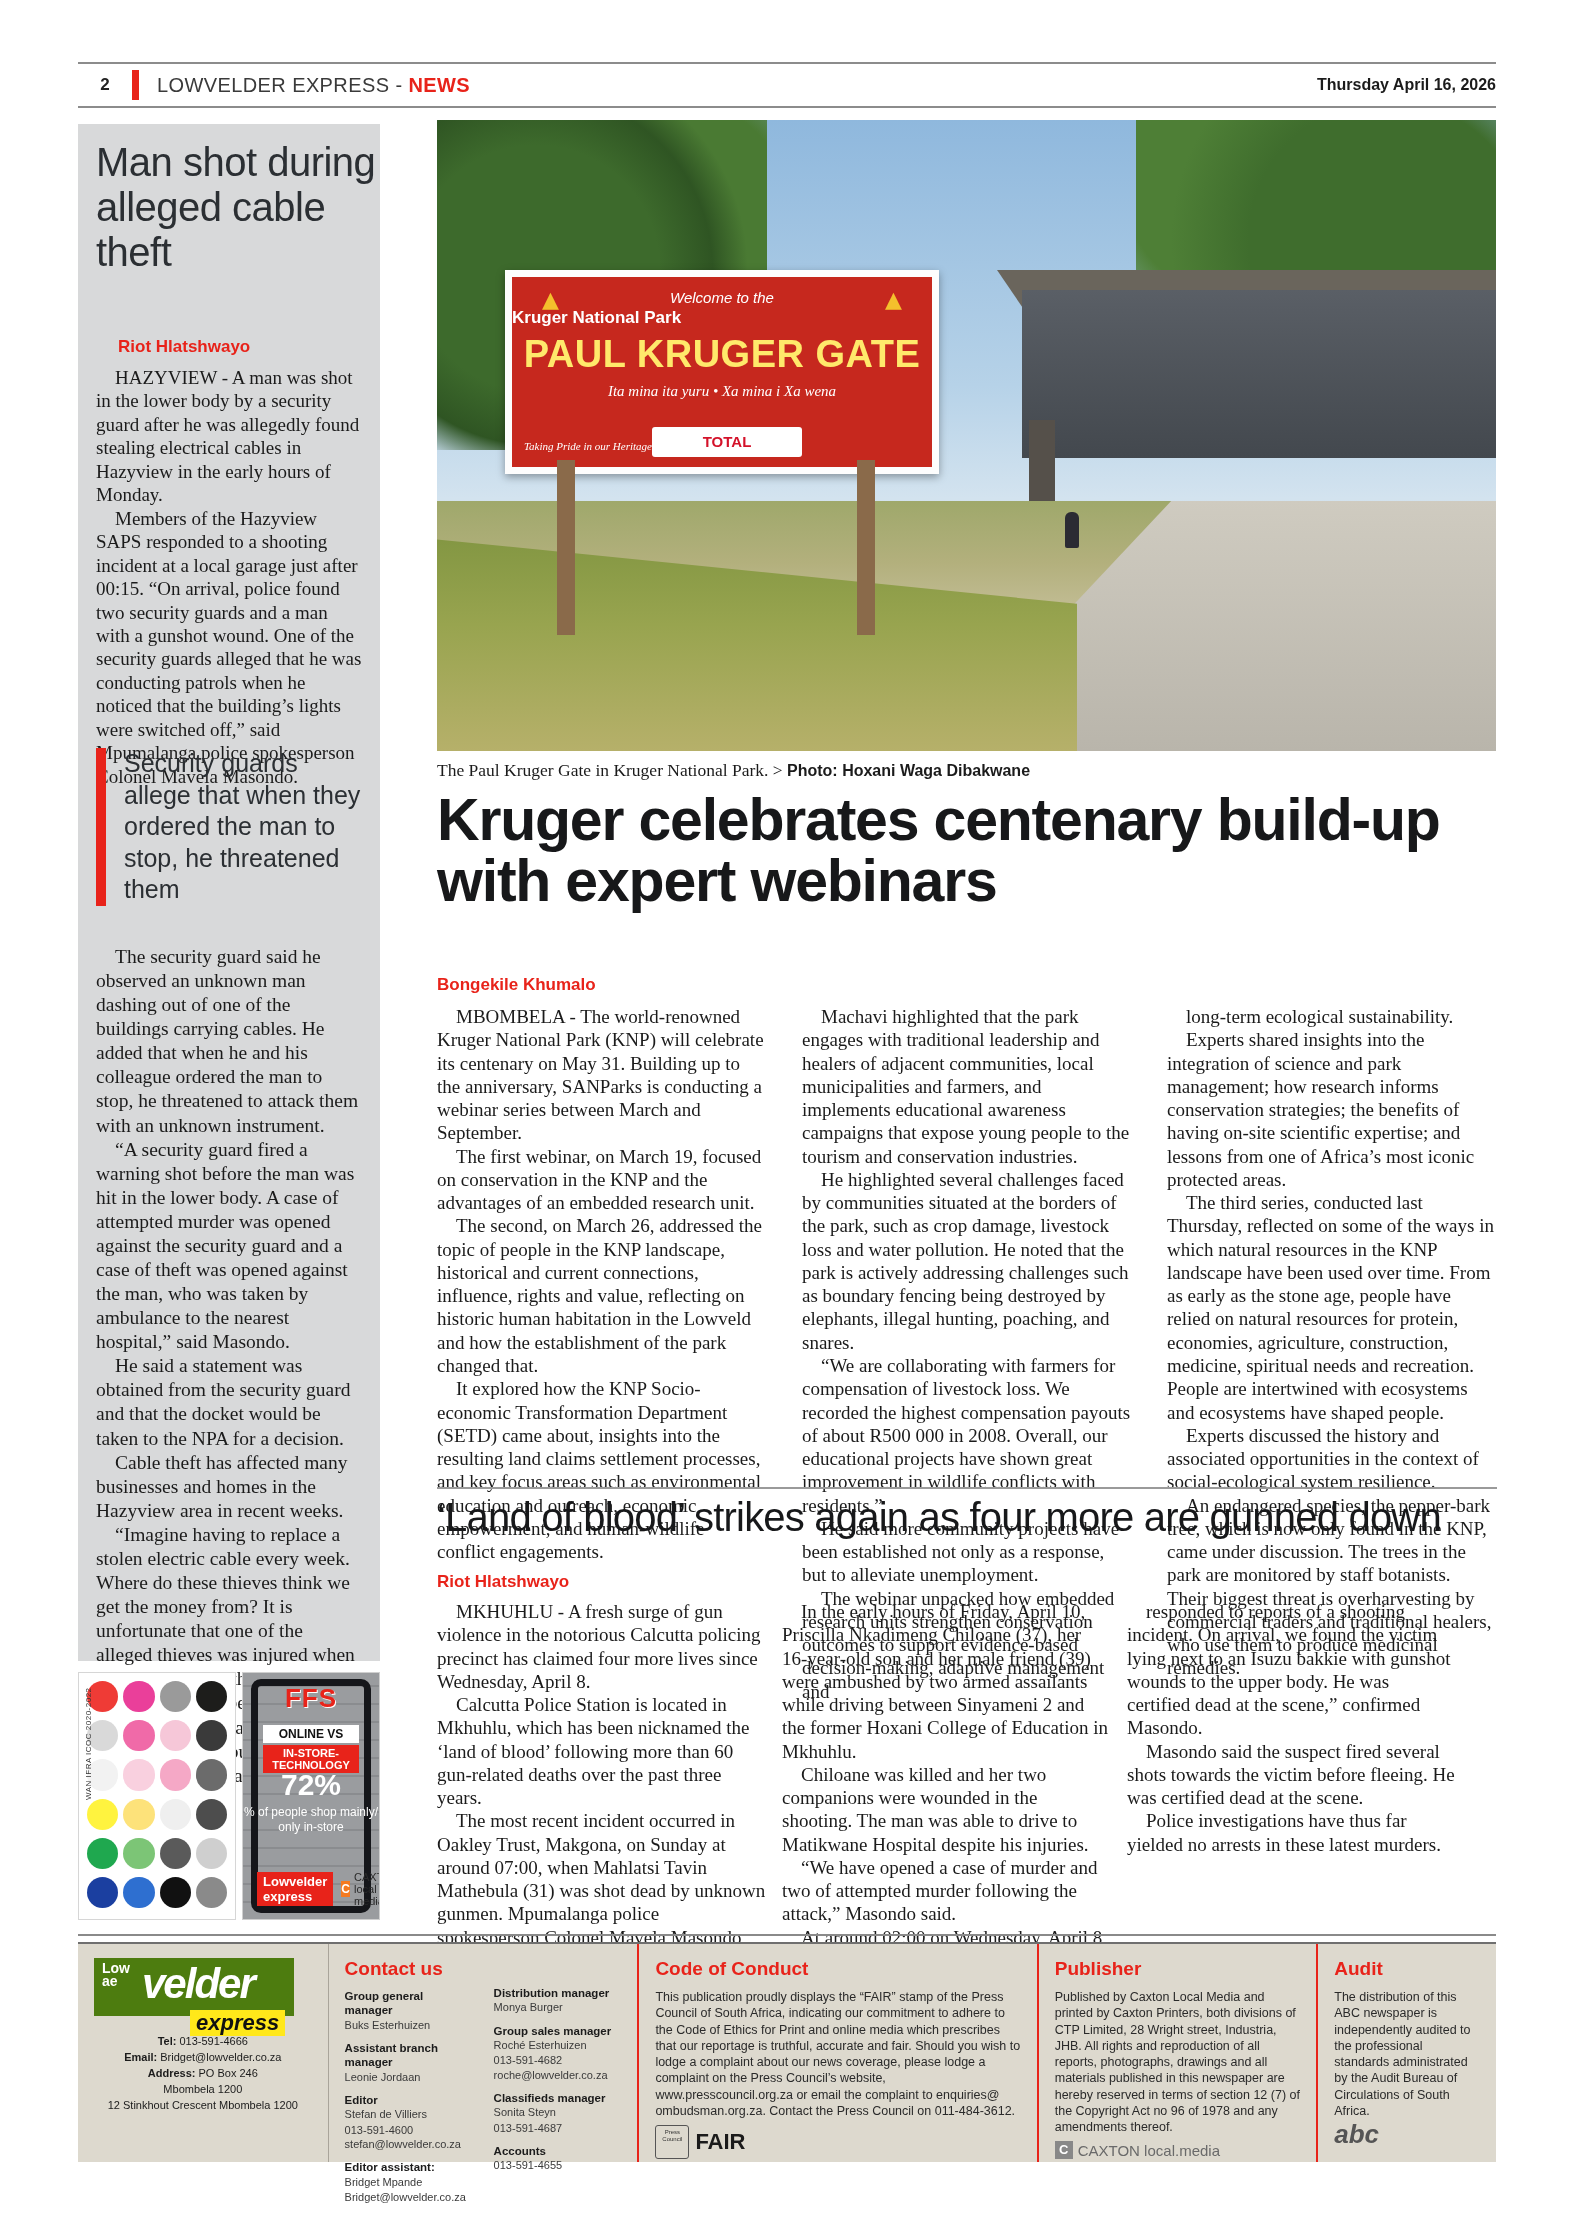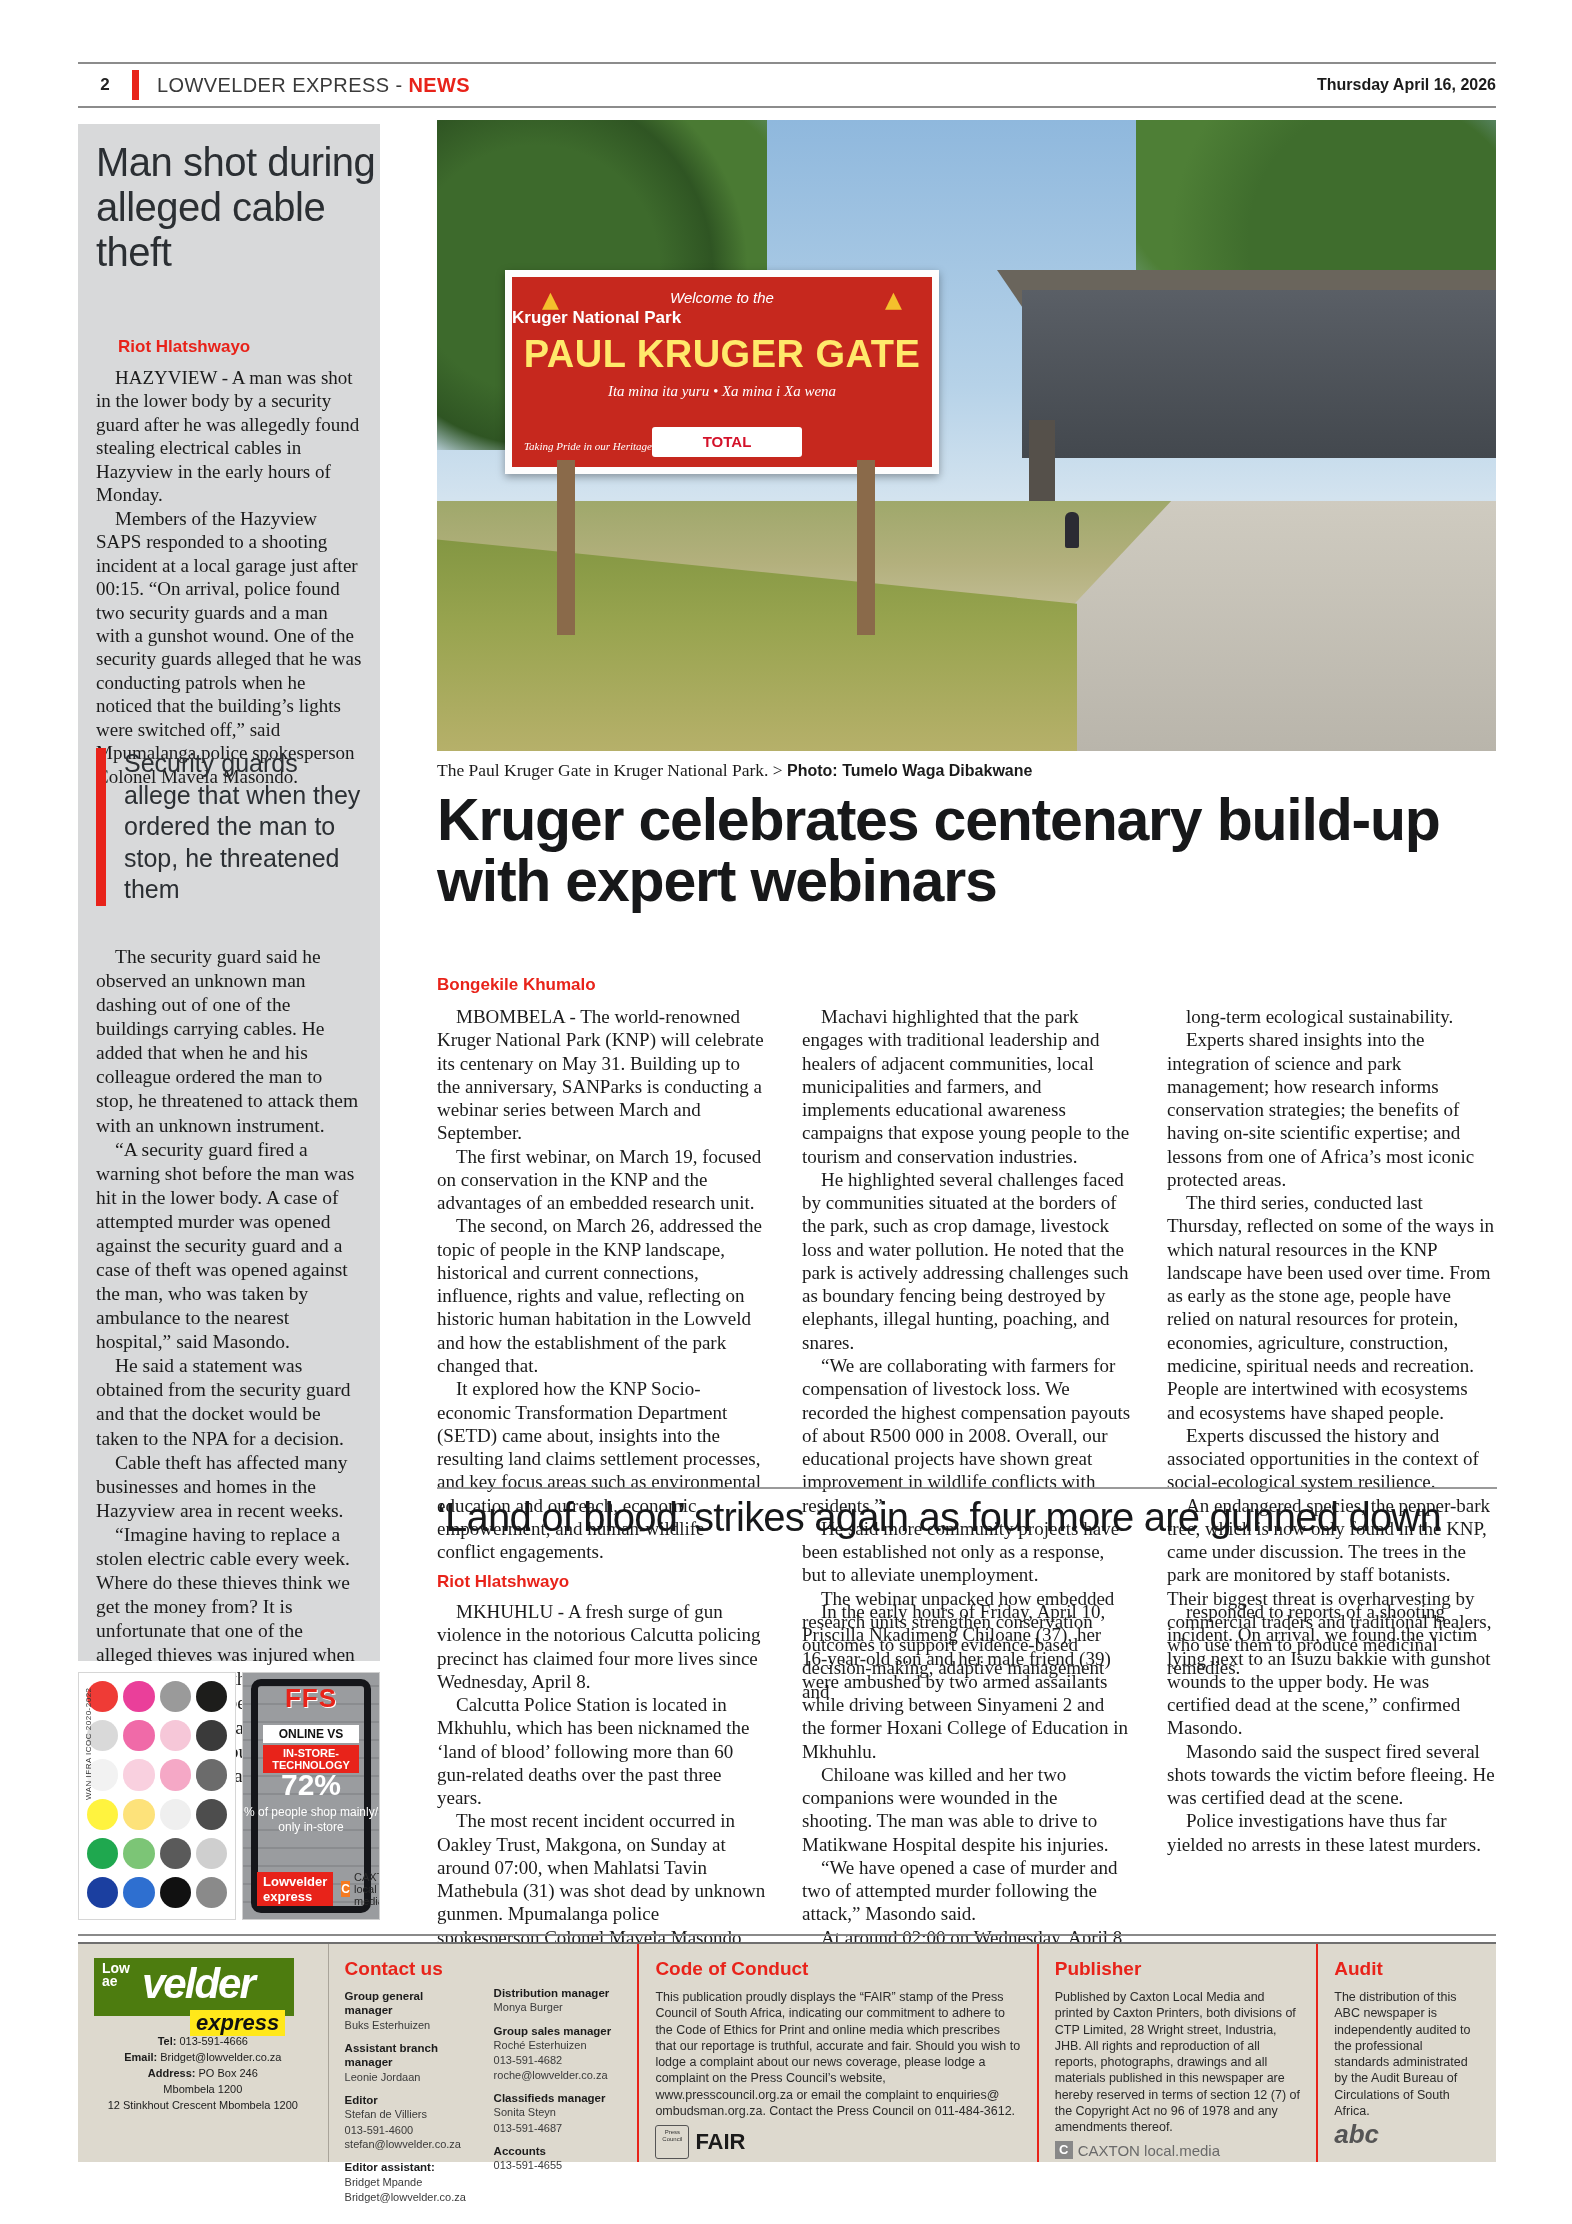--- a/index.html
+++ b/index.html
@@ -89,21 +89,21 @@
   .kcols{position:absolute;left:437px;top:1005px;width:1060px;display:flex;gap:36px;}
   .kcol{width:329px;font-size:19px;line-height:1.225;}
   .kcol p{margin:0;text-indent:19px;}
 
   
   .lob-rule{position:absolute;left:437px;top:1487px;width:1060px;border-top:2px solid #9a9a9a;}
   .lob-head{position:absolute;left:437px;top:1495px;width:1070px;
             font-family:"Liberation Sans",sans-serif;font-size:40px;color:#17181a;letter-spacing:-.8px;}
   .lob-byline{position:absolute;left:437px;top:1572px;font-family:"Liberation Sans",sans-serif;
               font-weight:bold;font-size:17px;color:#e8231a;}
-  .lcols{position:absolute;left:437px;top:1600px;width:1060px;display:flex;gap:36px;}
+  .lcols{position:absolute;left:437px;top:1600px;width:1060px;display:flex;gap:16px;}
   .lcol{width:329px;font-size:19px;line-height:1.225;}
   .lcol p{margin:0;text-indent:19px;}
 
   
   .adstrip{position:absolute;left:78px;top:1672px;width:302px;height:248px;display:flex;}
   .swatches{width:158px;height:248px;background:#fff;border:1px solid #d6d6d6;box-sizing:border-box;
             display:grid;grid-template-columns:repeat(4,1fr);grid-template-rows:repeat(6,1fr);
             padding:8px;gap:5px;align-content:center;}
   .sw{border-radius:50%;width:100%;padding-bottom:100%;height:0;}
   .swlabel{position:absolute;left:84px;top:1800px;font-family:"Liberation Sans",sans-serif;
@@ -219,21 +219,21 @@
       <div class="sign-total">
           <span>TOTAL</span>
         </div>
     </div>
     <div class="signlegs">
       <div class="signleg" style="left:0"></div>
       <div class="signleg" style="left:300px"></div>
     </div>
   </div>
 
-  <div class="caption"><span>The Paul Kruger Gate in Kruger National Park. &gt; </span><b>Photo: Tumelo Waga Dibakwane</b></div>
+  <div class="caption"><span>The Paul Kruger Gate in Kruger National Park. &gt; </span><b>Photo: Hoxani Waga Dibakwane</b></div>
 
   <div class="big-head">Kruger celebrates centenary build-up with expert webinars</div>
   <div class="kr-byline">Bongekile Khumalo</div>
 
   <div class="kcols">
     <div class="kcol">
       <p>MBOMBELA - The world-renowned Kruger National Park (KNP) will celebrate its centenary on May 31. Building up to the anniversary, SANParks is conducting a webinar series between March and September.</p>
       <p>The first webinar, on March 19, focused on conservation in the KNP and the advantages of an embedded research unit.</p>
       <p>The second, on March 26, addressed the topic of people in the KNP landscape, historical and current connections, influence, rights and value, reflecting on historic human habitation in the Lowveld and how the establishment of the park changed that.</p>
       <p>It explored how the KNP Socio-economic Transformation Department (SETD) came about, insights into the resulting land claims settlement processes, and key focus areas such as environmental education and outreach, economic empowerment, and human-wildlife conflict engagements.</p>

